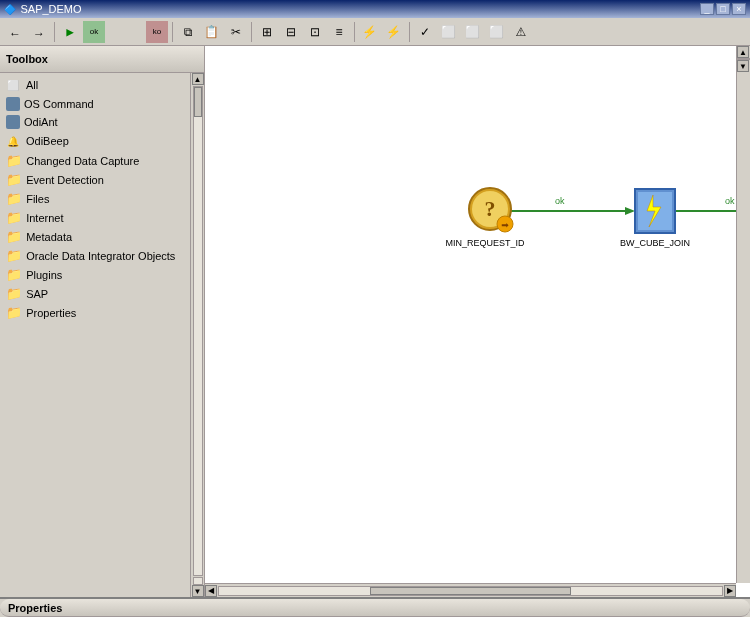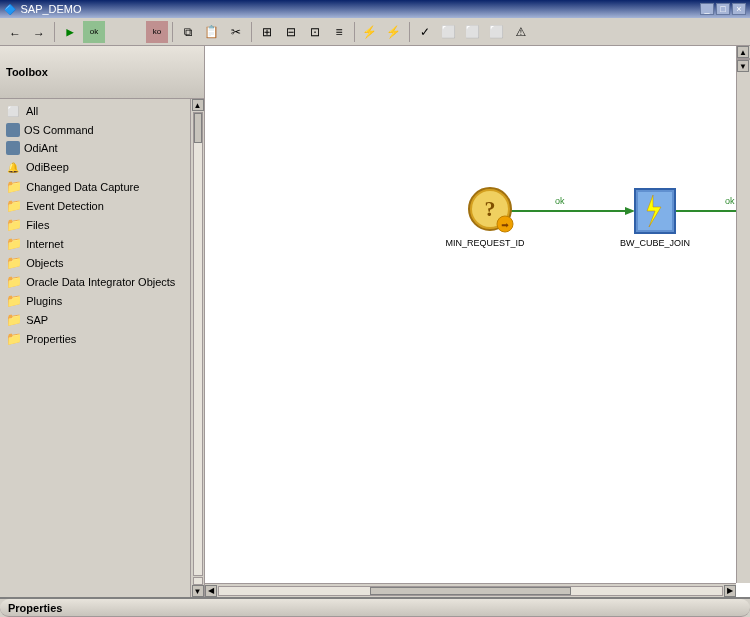--- a/index.html
+++ b/index.html
@@ -51,21 +51,21 @@
       width: 205px;
       background: #d4d0c8;
       border-right: 1px solid #a09898;
       display: flex;
       flex-direction: column;
       height: 100%;
     }
     .toolbox-header {
       background: linear-gradient(to bottom, #e8e4dc, #c8c4bc);
       border-bottom: 1px solid #a09898;
-      padding: 20px 6px;
+      padding: 7px 6px;
       font-weight: bold;
       font-size: 11px;
     }
     .toolbox-list {
       flex: 1;
       overflow: hidden;
       position: relative;
     }
     .toolbox-scroll {
       position: absolute;
@@ -261,21 +261,21 @@
             <span>Files</span>
           </div>
 
           <div class="toolbox-category">
             <span class="folder-icon">📁</span>
             <span>Internet</span>
           </div>
 
           <div class="toolbox-category">
             <span class="folder-icon">📁</span>
-            <span>Objects</span>
+            <span>Metadata</span>
           </div>
 
           <div class="toolbox-category">
             <span class="folder-icon">📁</span>
             <span>Oracle Data Integrator Objects</span>
           </div>
 
           <div class="toolbox-category">
             <span class="folder-icon">📁</span>
             <span>Plugins</span>

